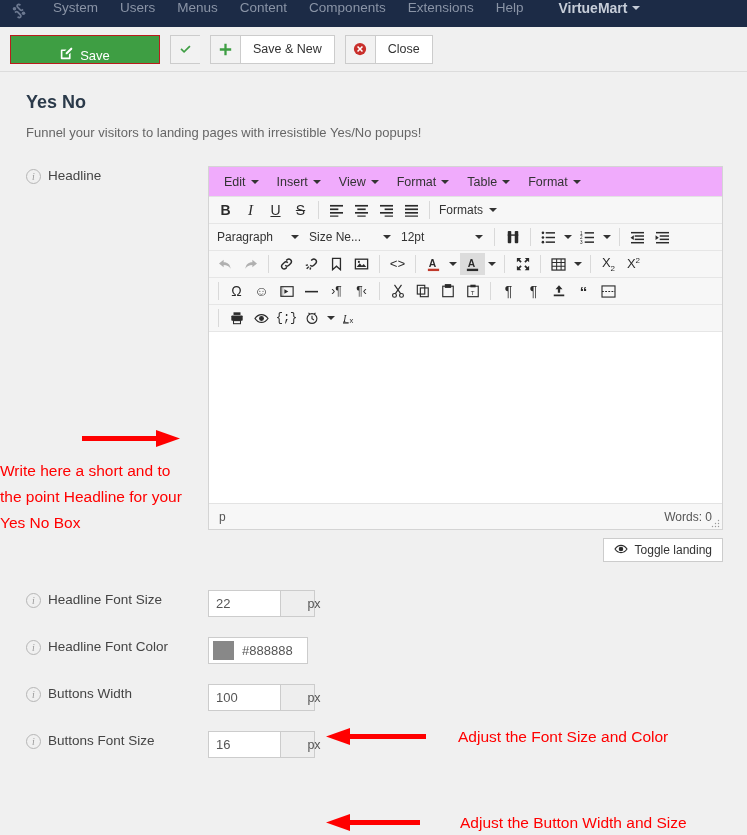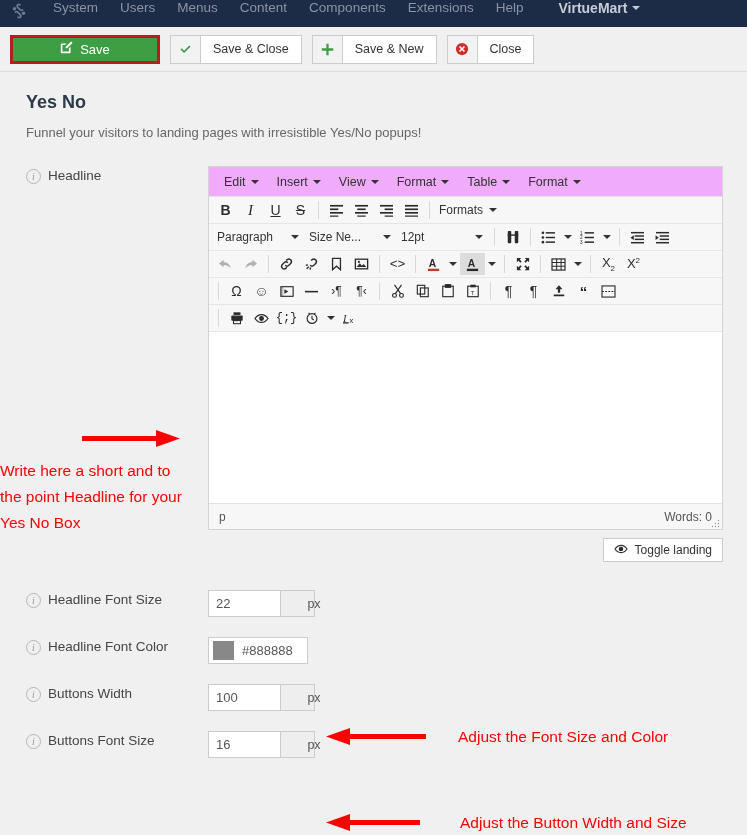--- a/index.html
+++ b/index.html
@@ -52,26 +52,26 @@
   }
   .btn-icon {
     width: 30px; padding:0;
     background: #f2f2f2;
     border-right: none;
     display:flex;align-items:center;justify-content:center;
   }
   .btn-label { border-left: 1px solid #ccc; }
   .btn-save {
     background: #3e9e43;
-    border: 3px solid #b91c1c;
+    border: 1px solid #b91c1c;
     color: #fff;
     width: 150px;
     height: 29px;
     font-size: 13px;
-    display:flex;align-items:center;justify-content:center;gap:7px;
+    display:flex;align-items:flex-end;justify-content:center;gap:7px;
   }
   .btn-save .glyph { font-size: 12px; }
 
   
   .page {
     padding: 14px 18px 0 18px;
   }
   .page-title {
     font-size: 18px;
     font-weight: bold;
@@ -226,21 +226,20 @@
     </span>
     <span>Save</span>
   </div>
 
   <div class="btn-group">
     <div class="btn btn-icon">
       <svg width="13" height="13" viewBox="0 0 16 16" fill="#3e9e43">
         <path d="M6.2 12.4 1.8 8l1.5-1.5 2.9 2.9L12.7 3l1.5 1.5z"></path>
       </svg>
     </div>
-    <div class="btn btn-label">Save &amp; Close</div>
   </div>
 
   <div class="btn-group">
     <div class="btn btn-icon">
       <svg width="13" height="13" viewBox="0 0 16 16" fill="#3e9e43">
         <path d="M6.6 1h2.8v5.6H15v2.8H9.4V15H6.6V9.4H1V6.6h5.6z"></path>
       </svg>
     </div>
     <div class="btn btn-label">Save &amp; New</div>
   </div>

